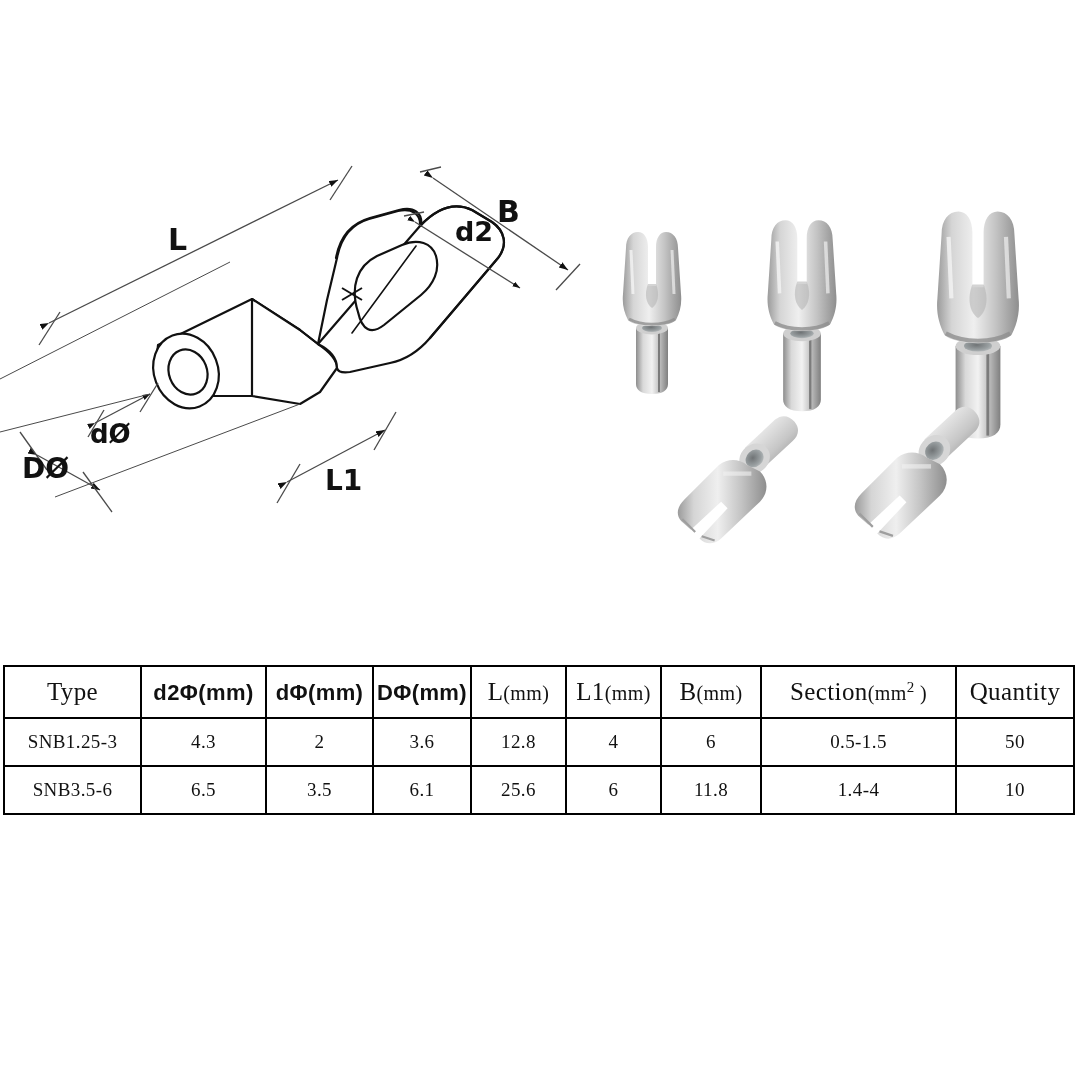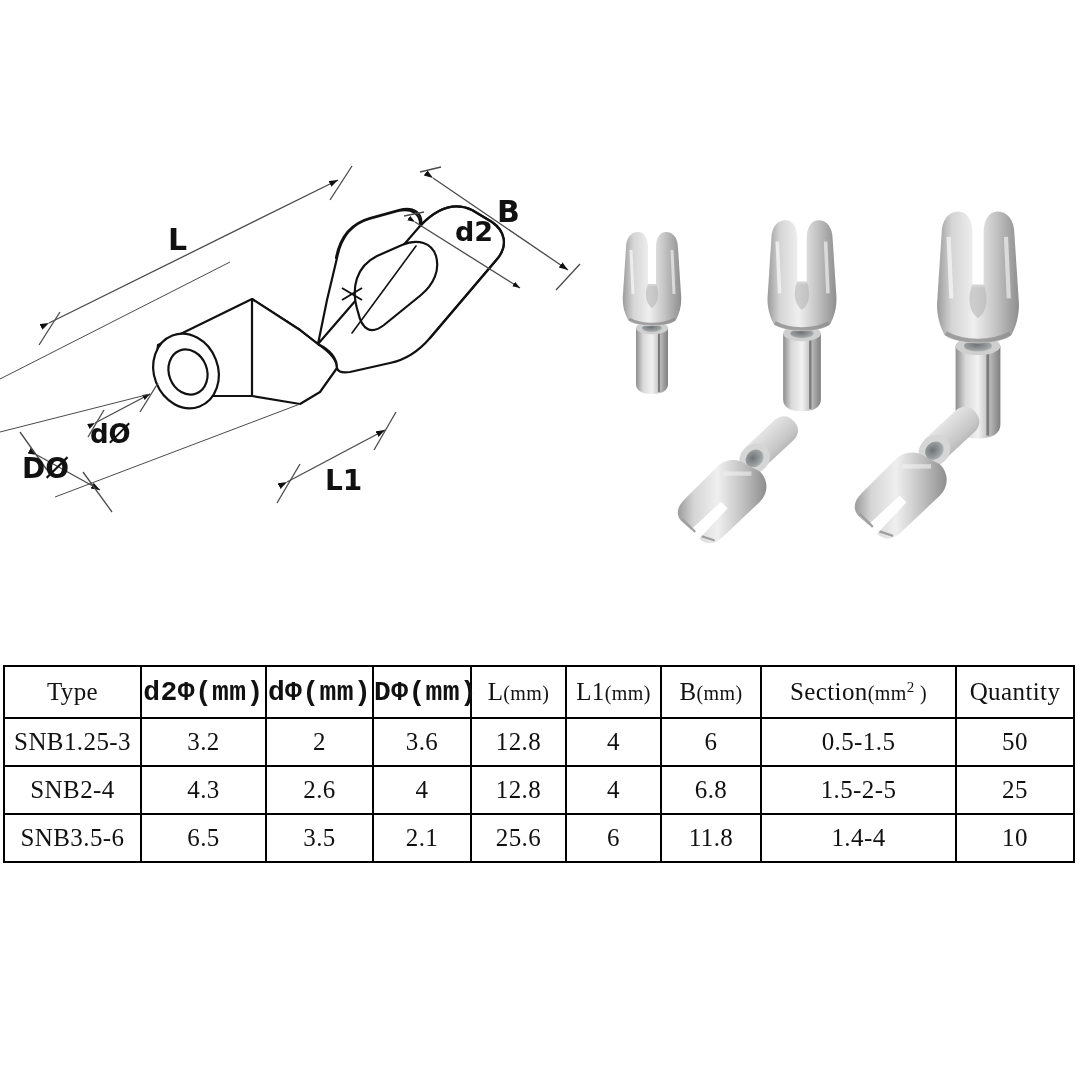--- a/index.html
+++ b/index.html
@@ -13,23 +13,23 @@
   #dimdraw{position:absolute;left:0;top:0;width:600px;height:560px;}
   #photo{position:absolute;left:580px;top:190px;width:500px;height:400px;}
 
   
   #spec-table-wrap{position:absolute;left:3px;top:665px;width:1070px;}
   table.spec{border-collapse:collapse;width:1070px;table-layout:fixed;
              font-family:"Liberation Serif",serif;}
   table.spec th,table.spec td{
       border:2px solid #000;text-align:center;vertical-align:middle;
       font-weight:normal;color:#111;padding:0;height:46px;
-      font-size:25px;letter-spacing:.4px;}
+      font-size:19px;letter-spacing:.4px;}
   table.spec thead th{height:50px;font-size:25px;}
-  .hdr-bold{font-family:Liberation Mono, monospace;font-weight:bold;font-size:28px;}
+  .hdr-bold{font-family:Liberation Sans, sans-serif;font-weight:bold;font-size:22px;}
   .u-mm{font-size:20px;text-align:center;}
   .sup{font-size:15px;vertical-align:super;}
 
   col.c-type{width:137px;}
   col.c-d2{width:125px;}
   col.c-d{width:107px;}
   col.c-D{width:98px;}
   col.c-L{width:95px;}
   col.c-L1{width:95px;}
   col.c-B{width:100px;}
@@ -260,45 +260,34 @@
           <th>L<span class="u-mm">(mm)</span></th>
           <th>L1<span class="u-mm">(mm)</span></th>
           <th>B<span class="u-mm">(mm)</span></th>
           <th>Section<span class="u-mm">(mm<span class="sup">2</span> )</span></th>
           <th>Quantity</th>
         </tr>
       </thead>
       <tbody id="spec-body">
           <tr>
             <td>SNB1.25-3</td>
-            <td>3.2</td>
+            <td>4.3</td>
             <td>2</td>
             <td>3.6</td>
             <td>12.8</td>
             <td>4</td>
             <td>6</td>
             <td>0.5-1.5</td>
             <td>50</td>
           </tr>
           <tr>
-            <td>SNB2-4</td>
-            <td>4.3</td>
-            <td>2.6</td>
-            <td>4</td>
-            <td>12.8</td>
-            <td>4</td>
-            <td>6.8</td>
-            <td>1.5-2-5</td>
-            <td>25</td>
-          </tr>
-          <tr>
             <td>SNB3.5-6</td>
             <td>6.5</td>
             <td>3.5</td>
-            <td>2.1</td>
+            <td>6.1</td>
             <td>25.6</td>
             <td>6</td>
             <td>11.8</td>
             <td>1.4-4</td>
             <td>10</td>
           </tr>
         </tbody>
     </table>
   </div>
 

